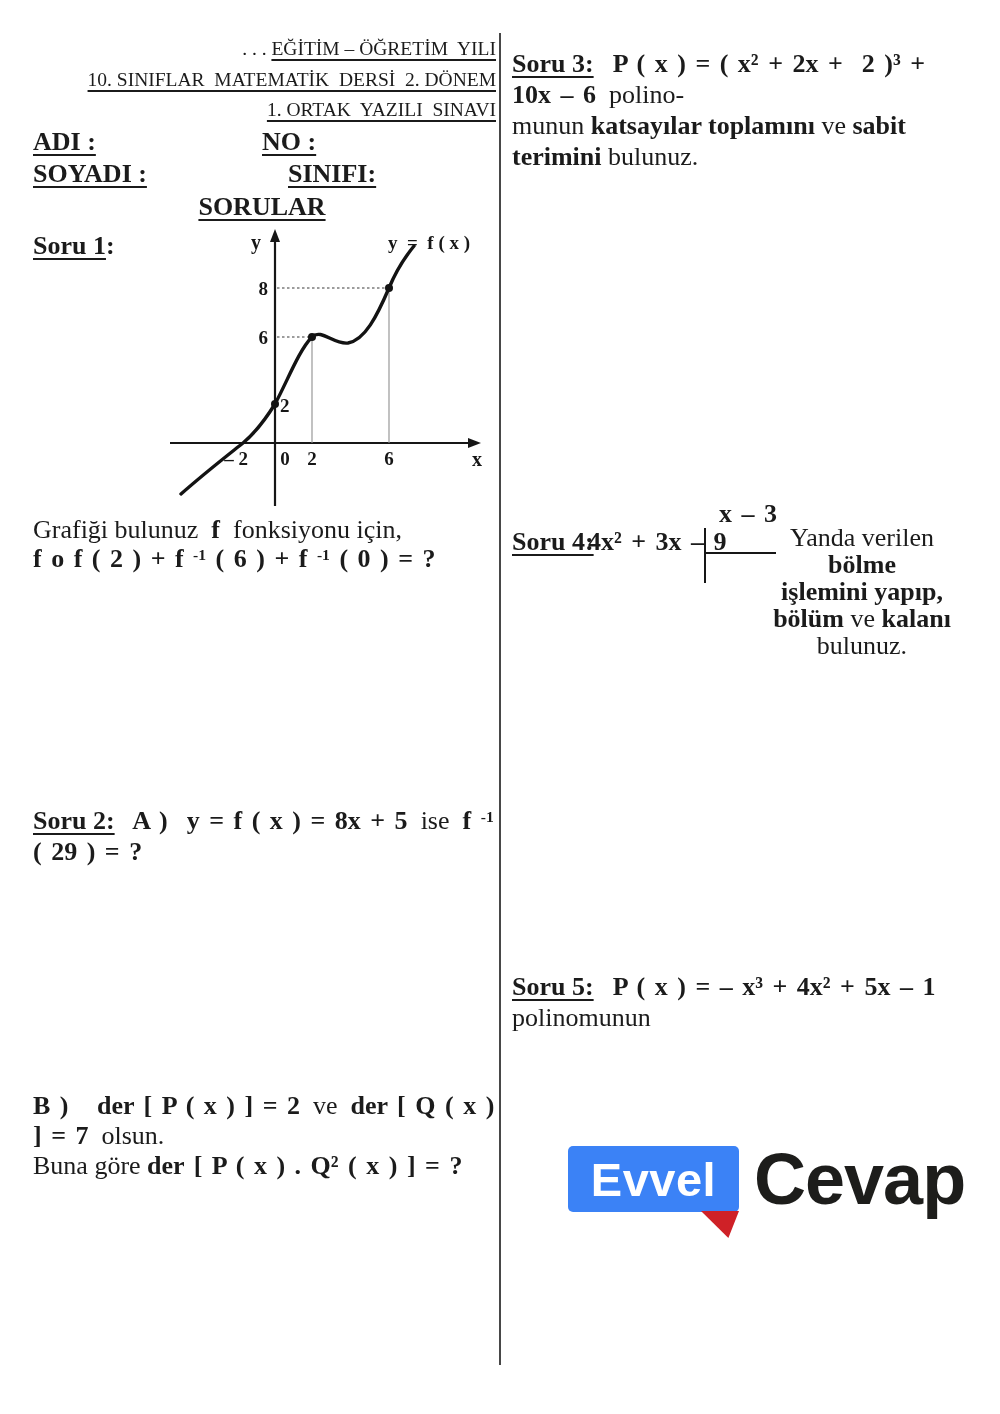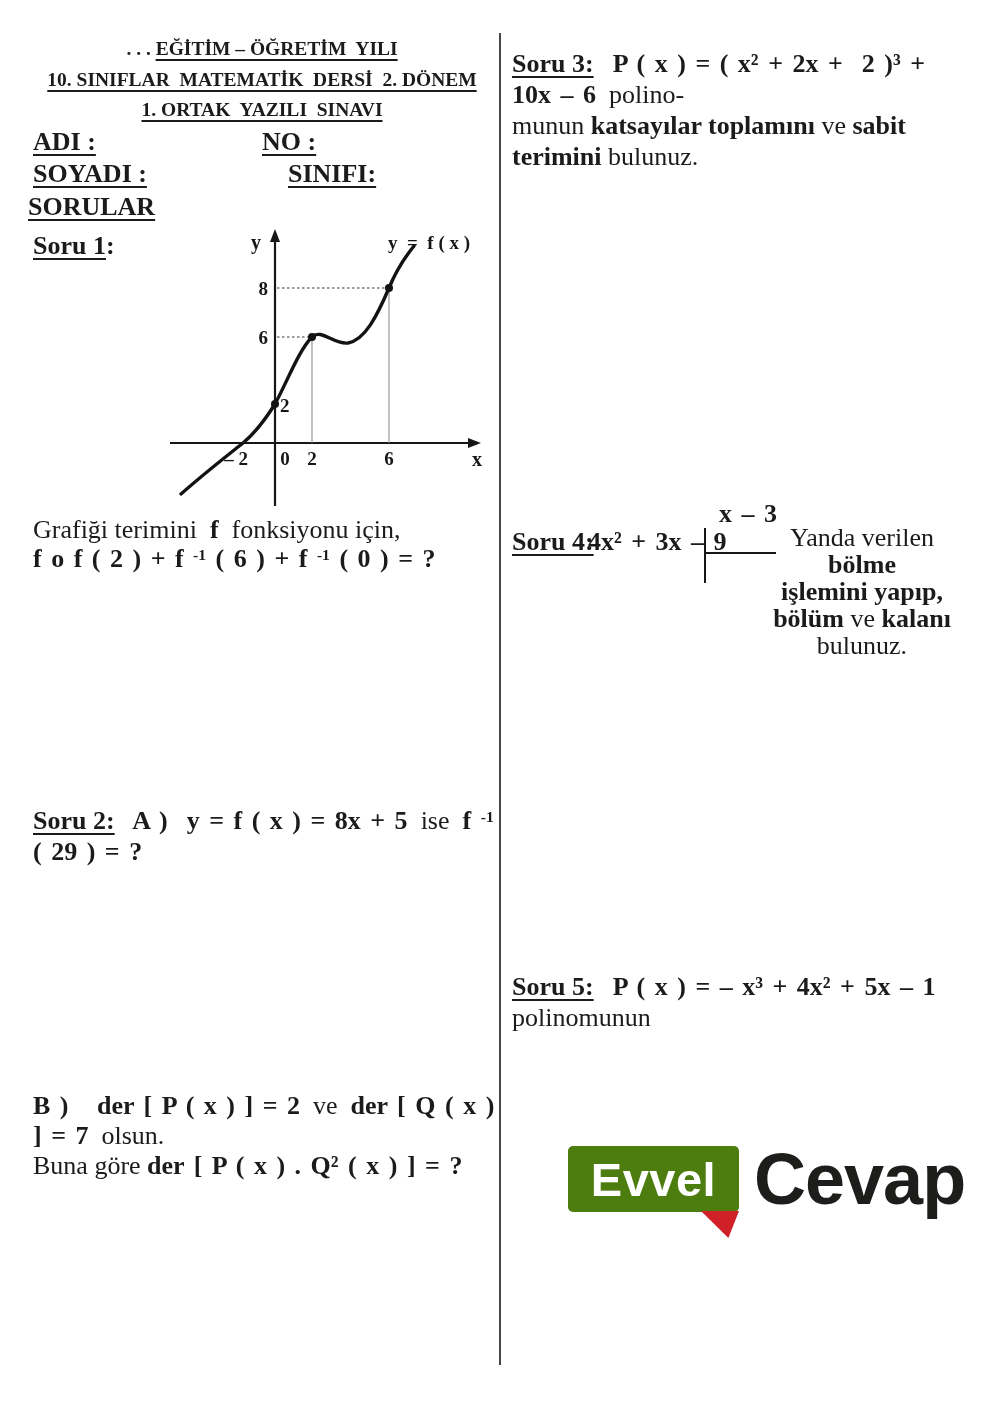--- a/index.html
+++ b/index.html
@@ -3,34 +3,34 @@
 <meta charset="utf-8">
 <title>Sınav</title>
 <style>
   html,body{margin:0;padding:0;background:#e8e8e8}
   .page{position:relative;width:1000px;height:1414px;background:#ffffff;margin:0 auto;
         font-family:"Liberation Serif","DejaVu Serif",serif;color:#1b1b1b;overflow:hidden}
   .abs{position:absolute}
   .txt{position:absolute;font-size:26px;line-height:31px;color:#1b1b1b}
   .lh28{line-height:28.5px}
   .lh30{line-height:30px}
-  .c{}
+  .c{text-align:center}
   .rt{text-align:center;line-height:27px}
   .b{font-weight:700}
   .u{text-decoration:underline;text-underline-offset:3.5px;text-decoration-thickness:1.5px}
   .m{word-spacing:3px}
-  .hdr{position:absolute;font-weight:700;font-size:19.5px;line-height:30.5px;text-align:center}
+  .hdr{position:absolute;font-weight:400;font-size:19.5px;line-height:30.5px;text-align:right}
   [data-bind]{white-space:pre-wrap}
   sup{font-size:0.6em;font-weight:700;line-height:0;vertical-align:7px;letter-spacing:0}
   .vline{position:absolute;width:2px;background:#161616}
   .hline{position:absolute;height:2px;background:#161616}
   .divider{position:absolute;left:499px;top:33px;width:2px;height:1332px;background:#474747}
   svg text{font-family:"Liberation Serif","DejaVu Serif",serif;font-weight:700;fill:#161616}
   .logo{position:absolute;width:400px;height:110px}
-  .logo-box{position:absolute;left:0;top:0;width:171px;height:66px;background:#4d7c0f;border-radius:5px;
+  .logo-box{position:absolute;left:0;top:0;width:171px;height:66px;background:#3b82f6;border-radius:5px;
             display:flex;align-items:center;justify-content:center}
   .logo-evvel{font-family:"Liberation Sans","DejaVu Sans",sans-serif;font-weight:700;color:#ffffff;
               font-size:47px;line-height:47px;letter-spacing:0.5px}
   .logo-tail{position:absolute;left:133px;top:65px;width:38px;height:27px;background:#cf2127;
              clip-path:polygon(0 0,100% 0,72% 100%)}
   .logo-cevap{position:absolute;left:186px;top:1px;font-family:"Liberation Sans","DejaVu Sans",sans-serif;
               font-weight:700;font-size:72px;line-height:64px;color:#1d1d1b;letter-spacing:-1px}
 </style>
 </head>
 <body>
@@ -86,21 +86,21 @@
     <text x="120" y="118" font-size="19" text-anchor="end" data-bind="soru1.graph.y_ticks.1">6</text>
     <text x="132" y="186" font-size="19" data-bind="soru1.graph.y_ticks.2">2</text>
 
     <text x="88" y="239" font-size="19" text-anchor="middle" data-bind="soru1.graph.x_ticks.0">– 2</text>
     <text x="137" y="239" font-size="19" text-anchor="middle" data-bind="soru1.graph.x_ticks.1">0</text>
     <text x="164" y="239" font-size="19" text-anchor="middle" data-bind="soru1.graph.x_ticks.2">2</text>
     <text x="241" y="239" font-size="19" text-anchor="middle" data-bind="soru1.graph.x_ticks.3">6</text>
   </svg>
 
   <div class="txt lh28" style="left:33px;top:516px;width:462px">
-    <div><span data-bind="soru1.cap1a">Grafiği terimini  </span><span class="b" data-bind="soru1.cap1b">f</span><span data-bind="soru1.cap1c">  fonksiyonu için,</span></div>
+    <div><span data-bind="soru1.cap1a">Grafiği bulunuz  </span><span class="b" data-bind="soru1.cap1b">f</span><span data-bind="soru1.cap1c">  fonksiyonu için,</span></div>
     <div class="b m"><span data-bind="soru1.cap2a">f o f ( 2 ) + f </span><sup data-bind="soru1.cap2sup1">-1</sup><span data-bind="soru1.cap2b"> ( 6 ) + f </span><sup data-bind="soru1.cap2sup2">-1</sup><span data-bind="soru1.cap2c"> ( 0 ) = ?</span></div>
   </div>
 
   <div class="txt" style="left:33px;top:805px;width:462px">
     <span class="b u" data-bind="soru2.label">Soru 2:</span><span class="b m" data-bind="soru2.a1">  A )  y = f ( x ) = 8x + 5</span><span data-bind="soru2.a2">  ise  </span><span class="b m" data-bind="soru2.a3">f </span><sup data-bind="soru2.a_sup">-1</sup><span class="b m" data-bind="soru2.a4"> ( 29 ) = ?</span>
   </div>
 
   <div class="txt lh30" style="left:33px;top:1091px;width:462px">
     <div><span class="b m" data-bind="soru2.b1">B )   der [ P ( x ) ] = 2</span><span data-bind="soru2.b2">  ve  </span><span class="b m" data-bind="soru2.b3">der [ Q ( x ) ] = 7</span><span data-bind="soru2.b4">  olsun.</span></div>
     <div><span data-bind="soru2.b5">Buna göre </span><span class="b m" data-bind="soru2.b6">der [ P ( x ) . Q² ( x ) ] = ?</span></div>

